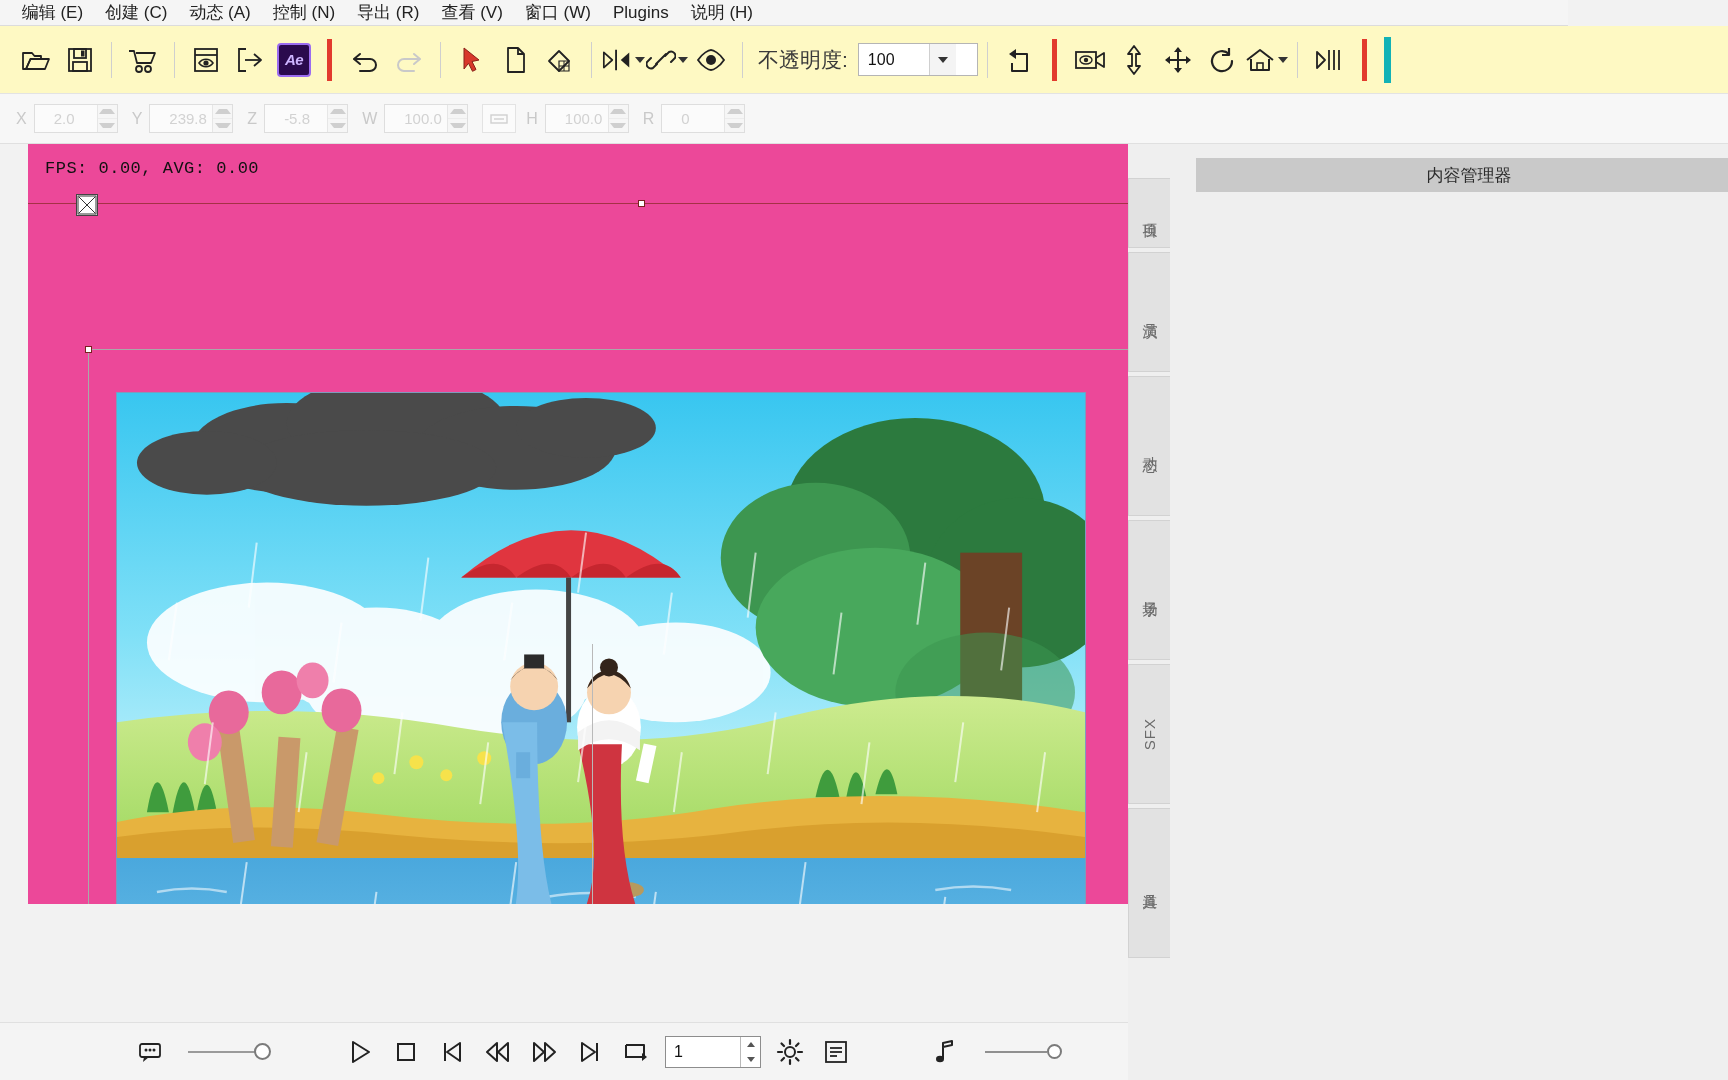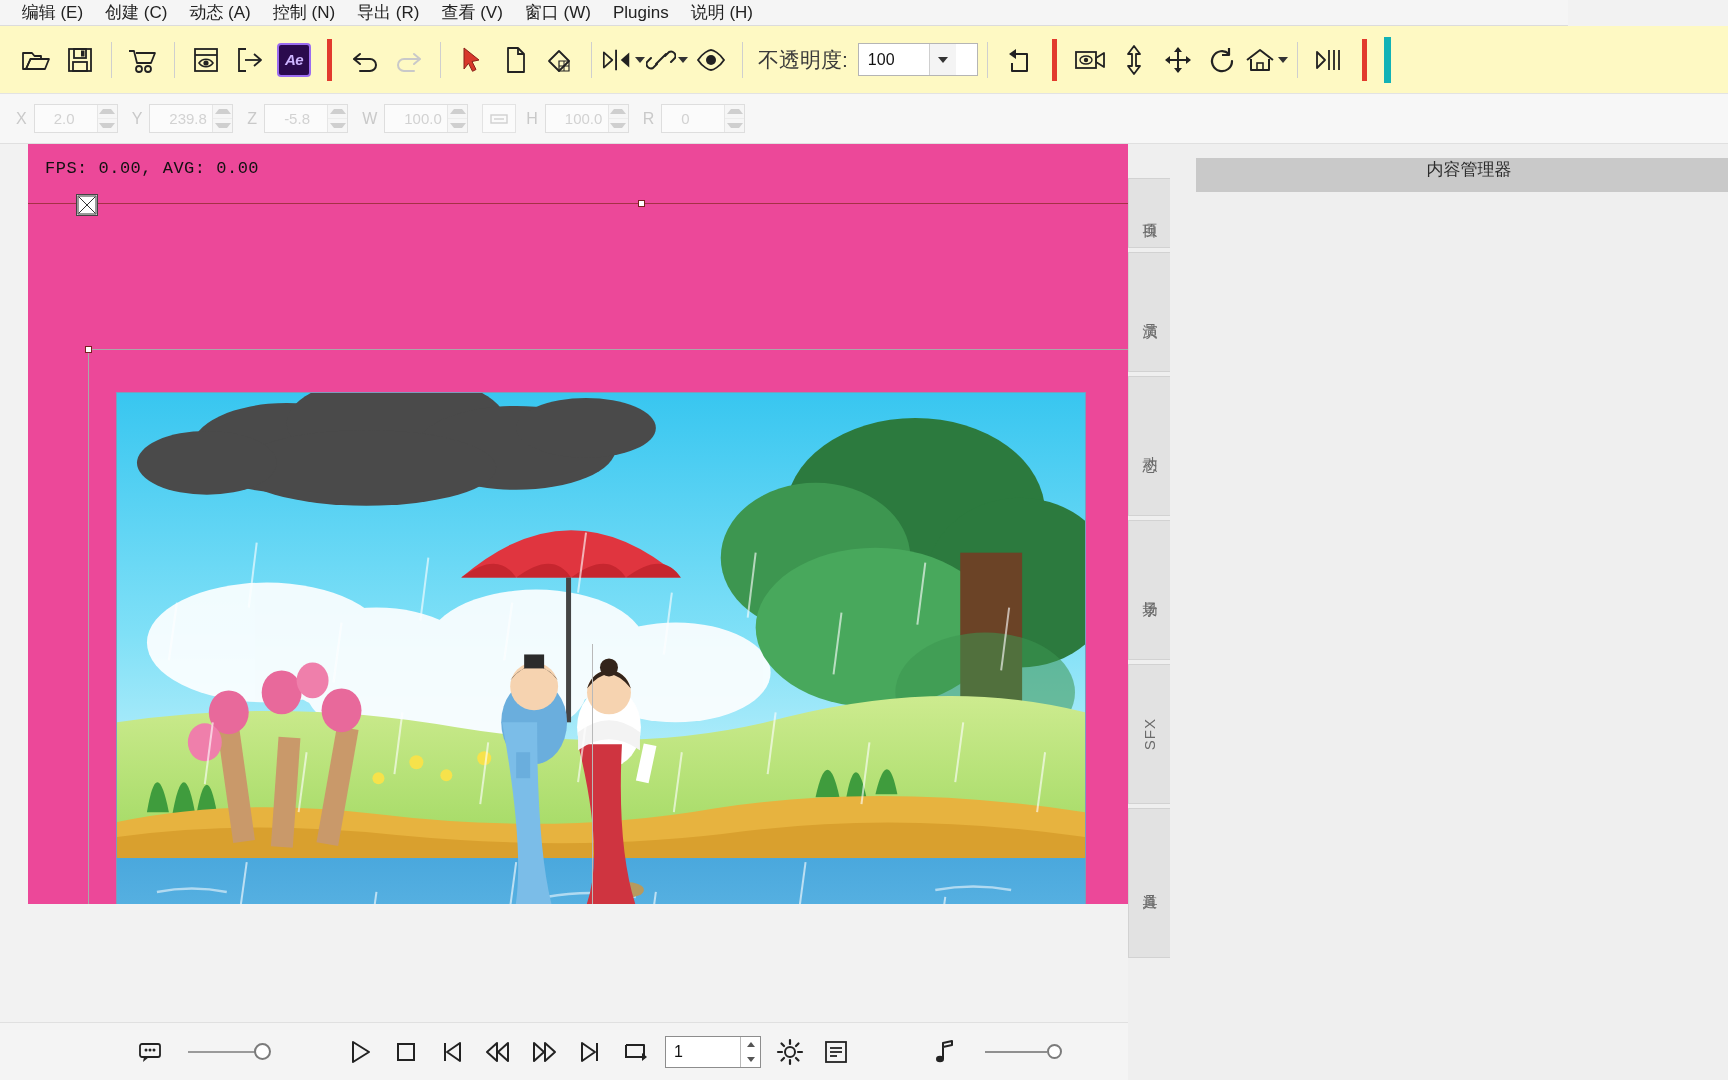--- a/index.html
+++ b/index.html
@@ -104,21 +104,21 @@
   }
   .stage-inner{position:absolute;inset:0;}
   .marker{position:absolute;width:22px;height:22px;border:1px solid #444;background:#fff;z-index:30;}
 
   
   .rpanel{
     position:absolute;left:1128px;top:144px;width:600px;height:936px;background:#efefef;
   }
   .rp-header{
     position:absolute;left:68px;top:14px;width:532px;height:34px;background:#c9c9c9;
-    display:flex;justify-content:center;padding-left:14px;
+    display:flex;align-items:center;justify-content:center;padding-left:14px;
   }
   .rp-header span{font-size:17px;color:#2b2b2b;}
   .vtabs{
     position:absolute;left:1128px;top:178px;width:42px;height:790px;
     display:flex;flex-direction:column;background:#efefef;
   }
   .vtab{
     width:42px;background:#e2e2e2;border:1px solid #d2d2d2;border-right:none;
     display:flex;align-items:center;justify-content:center;color:#6a6a6a;font-size:15px;
     margin-bottom:4px;cursor:pointer;

